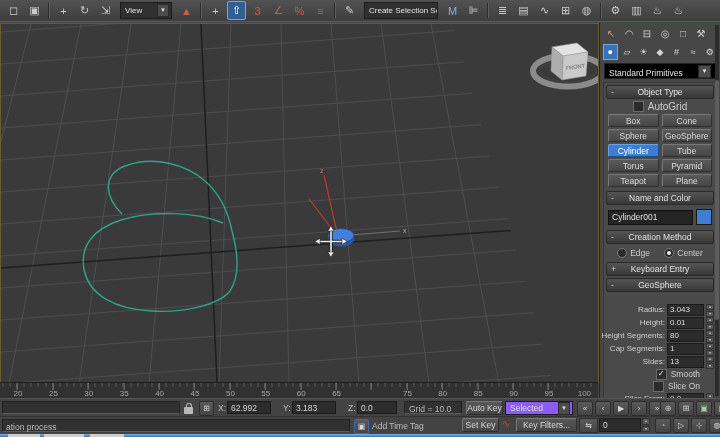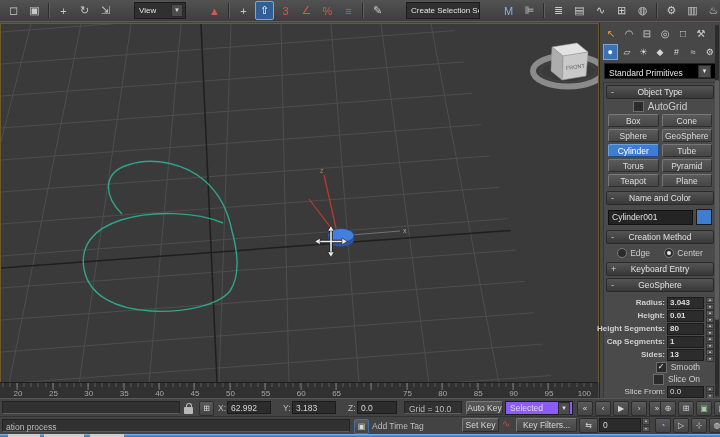--- a/index.html
+++ b/index.html
@@ -7,21 +7,21 @@
        font-family:"Liberation Sans",sans-serif;font-size:10px;color:#ccc;}
   
   .toolbar{position:absolute;left:0;top:0;width:720px;height:22px;
            background:linear-gradient(#525252,#3e3e3e);display:flex;align-items:center;
            padding-left:3px;box-sizing:border-box;border-bottom:1px solid #6a5d2b;}
   .tb-icon{width:17px;height:17px;margin:0 1px;display:flex;align-items:center;justify-content:center;
            font-size:11px;color:#c9c9c9;border:1px solid transparent;border-radius:2px;flex:none;}
   .tb-icon.active{background:#2f5f94;border-color:#7aa7d4;color:#fff;}
   .tb-sep{width:1px;height:15px;background:#2c2c2c;border-right:1px solid #5e5e5e;margin:0 3px;flex:none;}
   .tb-dd{height:15px;background:#303030;border:1px solid #1c1c1c;display:flex;align-items:center;
-         padding:0 2px 0 4px;margin:0 18px;font-size:8px;color:#e2e2e2;flex:none;overflow:hidden;white-space:nowrap;}
+         padding:0 2px 0 4px;margin:0 4px;font-size:8px;color:#e2e2e2;flex:none;overflow:hidden;white-space:nowrap;}
   .tb-dd .dda{margin-left:auto;width:10px;height:11px;background:#4c4c4c;border:1px solid #2a2a2a;
               font-size:6px;line-height:10px;text-align:center;color:#ddd;flex:none;}
   
   .viewport{position:absolute;left:0;top:23px;width:597px;height:358px;background:#3a3a3a;
             border:1px solid #6a5d2b;box-sizing:content-box;}
   
   .panel{position:absolute;left:599px;top:23px;width:121px;height:375px;background:#474747;
          border-left:1px solid #262626;box-sizing:border-box;}
   .tabs{display:flex;align-items:center;height:20px;padding:0 3px;gap:2px;}
   .tab{width:16px;height:16px;display:flex;align-items:center;justify-content:center;font-size:10px;color:#cfcfcf;}
@@ -301,21 +301,21 @@
 
       <div class="roll">
         <span class="pm">+</span>
         <span>Keyboard Entry</span>
       </div>
 
       <div class="roll">
         <span class="pm">-</span>
         <span>GeoSphere</span>
       </div>
-      <div id="param-rows" style="padding-top:3px;font-weight:bold;">
+      <div id="param-rows" style="padding-top:10px;">
           <div class="prow">
             <span class="plabel">Radius:</span>
             <div class="pfield">3.043</div>
             <div class="spin">
               <i>▴</i>
               <i>▾</i>
             </div>
           </div>
           <div class="prow">
             <span class="plabel">Height:</span>

